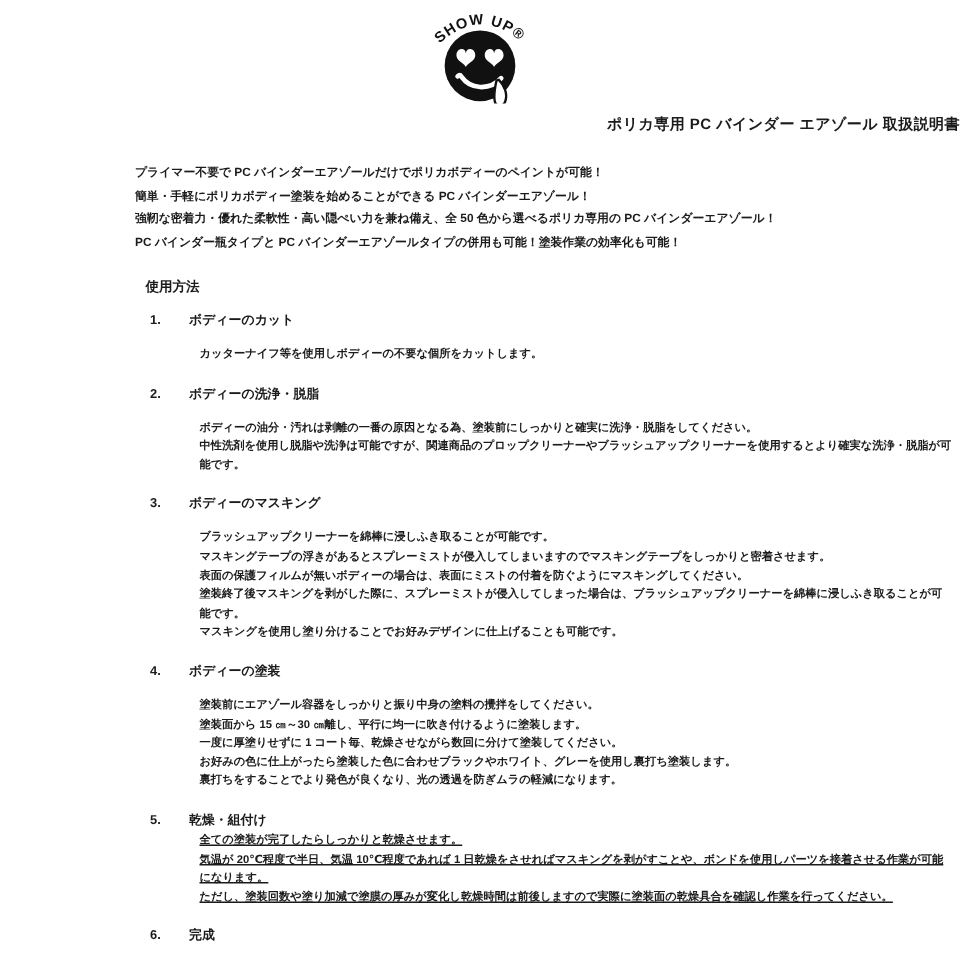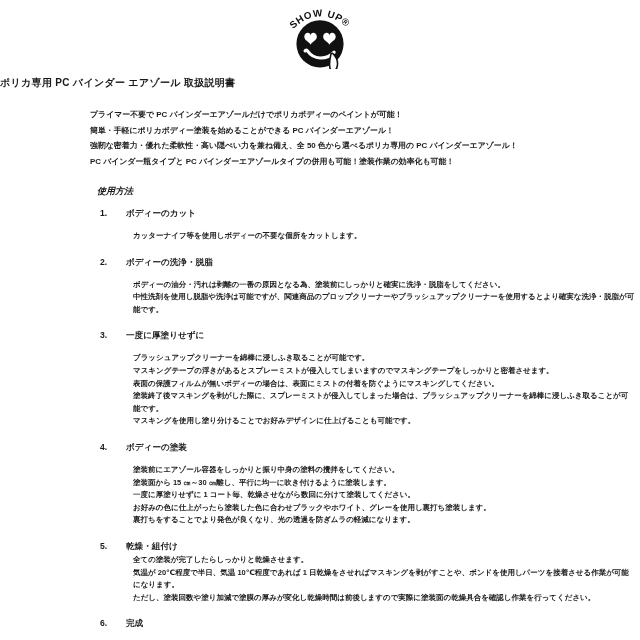--- a/index.html
+++ b/index.html
@@ -2,34 +2,34 @@
 <html><head>
 <meta charset="utf-8">
 <style>
   html,body{margin:0;padding:0;background:#ffffff;}
   body{width:640px;height:640px;font-family:"Liberation Sans","DejaVu Sans",sans-serif;}
   .page{position:relative;width:640px;height:640px;background:#fff;overflow:hidden;color:#1b1b1b;font-weight:700;}
 
   .logo{position:absolute;top:3px;left:0;right:0;text-align:center;}
   .logo svg{display:inline-block;}
 
-  .title{position:absolute;top:76px;left:0;width:640px;text-align:left;font-size:10px;letter-spacing:.3px;}
+  .title{position:absolute;top:76px;left:0;width:640px;text-align:right;font-size:10px;letter-spacing:.3px;}
 
   .intro{position:absolute;top:107px;left:90px;width:520px;font-size:7.9px;line-height:15.5px;white-space:nowrap;}
 
-  .usage{position:absolute;top:185px;left:97px;font-size:9px;font-style:italic;}
+  .usage{position:absolute;top:185px;left:97px;font-size:9px;}
 
   .content{position:absolute;top:207px;left:100px;width:510px;}
   .section{margin-top:13px;}
   .section:first-child{margin-top:0;}
   .sec-head{display:flex;font-size:8.6px;line-height:12px;}
   .sec-num{width:26px;flex:0 0 26px;}
   .sec-heading{flex:1;}
   .sec-lines{margin-left:33px;margin-top:11px;width:502px;font-size:7.5px;line-height:12.6px;}
-  .section.tight .sec-lines{margin-top:2px;}
+  .section.tight .sec-lines{margin-top:2px;text-decoration:underline;}
   .body-line{min-height:12.6px;}
 </style>
 </head>
 <body>
 
 <div class="page">
 
   <div class="logo">
     <svg width="80" height="66" viewBox="0 0 100 84" aria-hidden="true">
       <defs>
@@ -76,21 +76,21 @@
       </div>
       <div class="sec-lines">
         <div class="body-line">ボディーの油分・汚れは剥離の一番の原因となる為、塗装前にしっかりと確実に洗浄・脱脂をしてください。</div>
         <div class="body-line">中性洗剤を使用し脱脂や洗浄は可能ですが、関連商品のプロップクリーナーやブラッシュアップクリーナーを使用するとより確実な洗浄・脱脂が可能です。</div>
       </div>
     </div>
 
     <div class="section">
       <div class="sec-head">
         <span class="sec-num">3.</span>
-        <span class="sec-heading">一度に厚塗りせずに</span>
+        <span class="sec-heading">ボディーのマスキング</span>
       </div>
       <div class="sec-lines">
         <div class="body-line">ブラッシュアップクリーナーを綿棒に浸しふき取ることが可能です。</div>
         <div class="body-line">マスキングテープの浮きがあるとスプレーミストが侵入してしまいますのでマスキングテープをしっかりと密着させます。</div>
         <div class="body-line">表面の保護フィルムが無いボディーの場合は、表面にミストの付着を防ぐようにマスキングしてください。</div>
         <div class="body-line">塗装終了後マスキングを剥がした際に、スプレーミストが侵入してしまった場合は、ブラッシュアップクリーナーを綿棒に浸しふき取ることが可能です。</div>
         <div class="body-line">マスキングを使用し塗り分けることでお好みデザインに仕上げることも可能です。</div>
       </div>
     </div>
 

